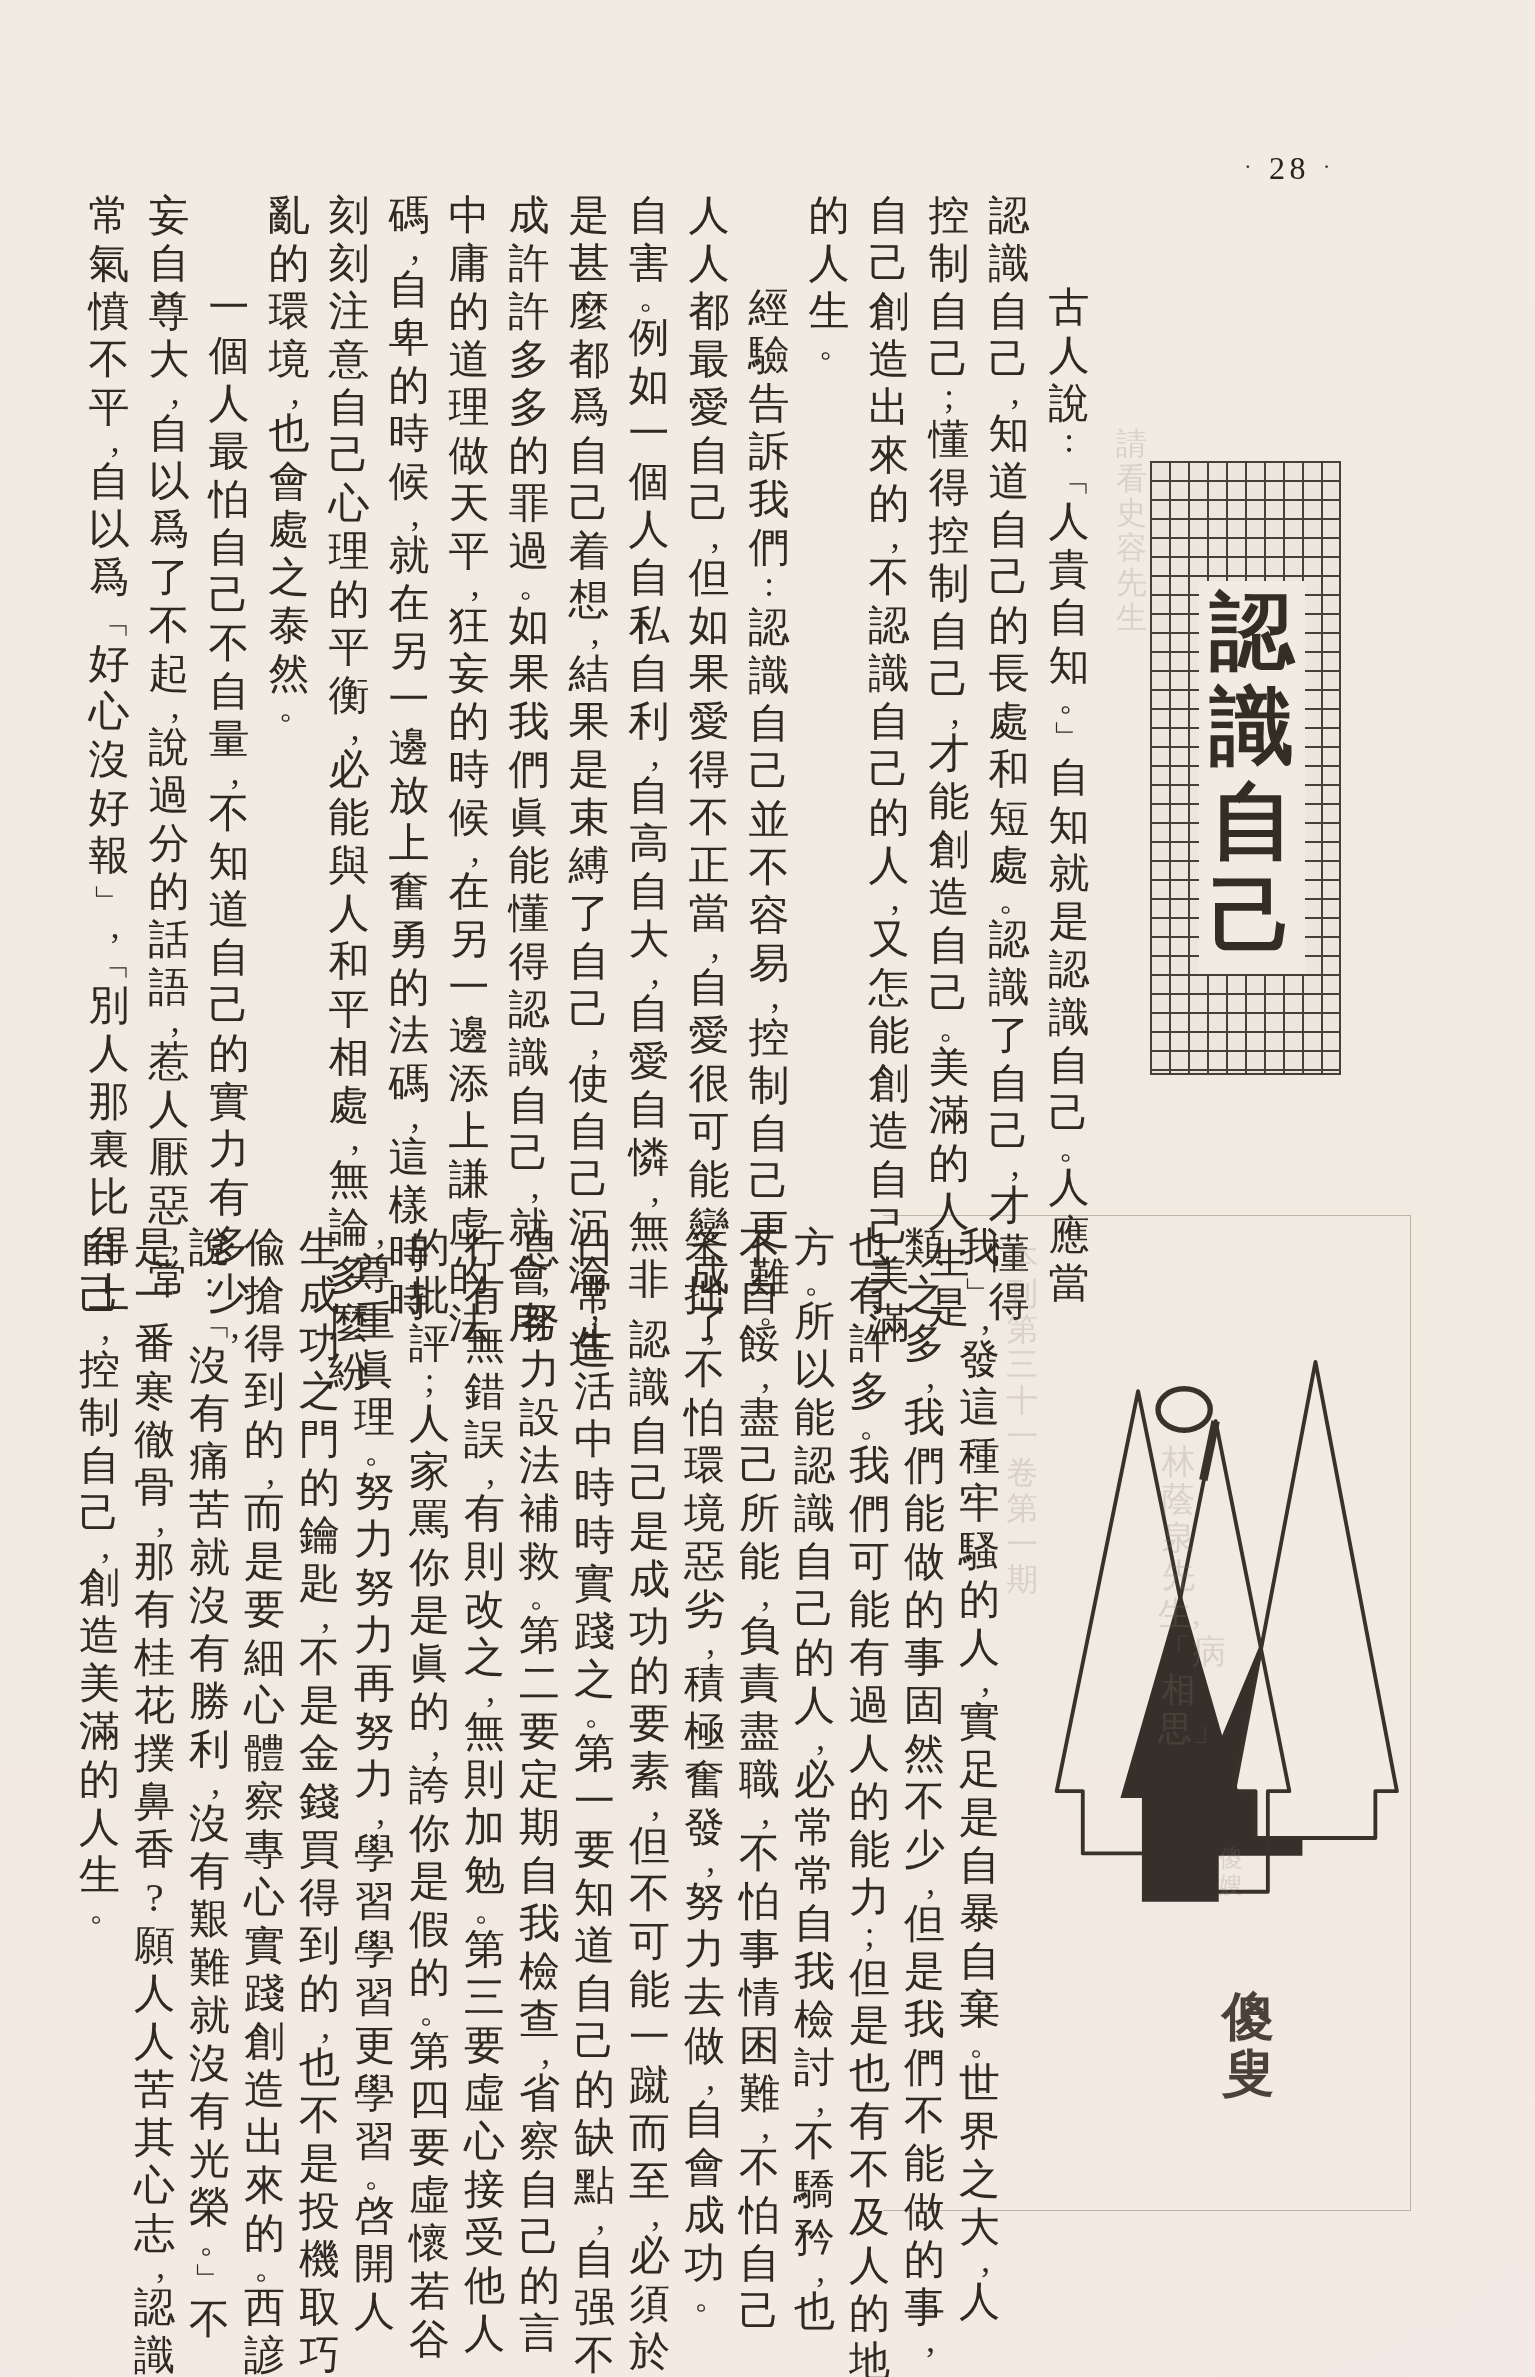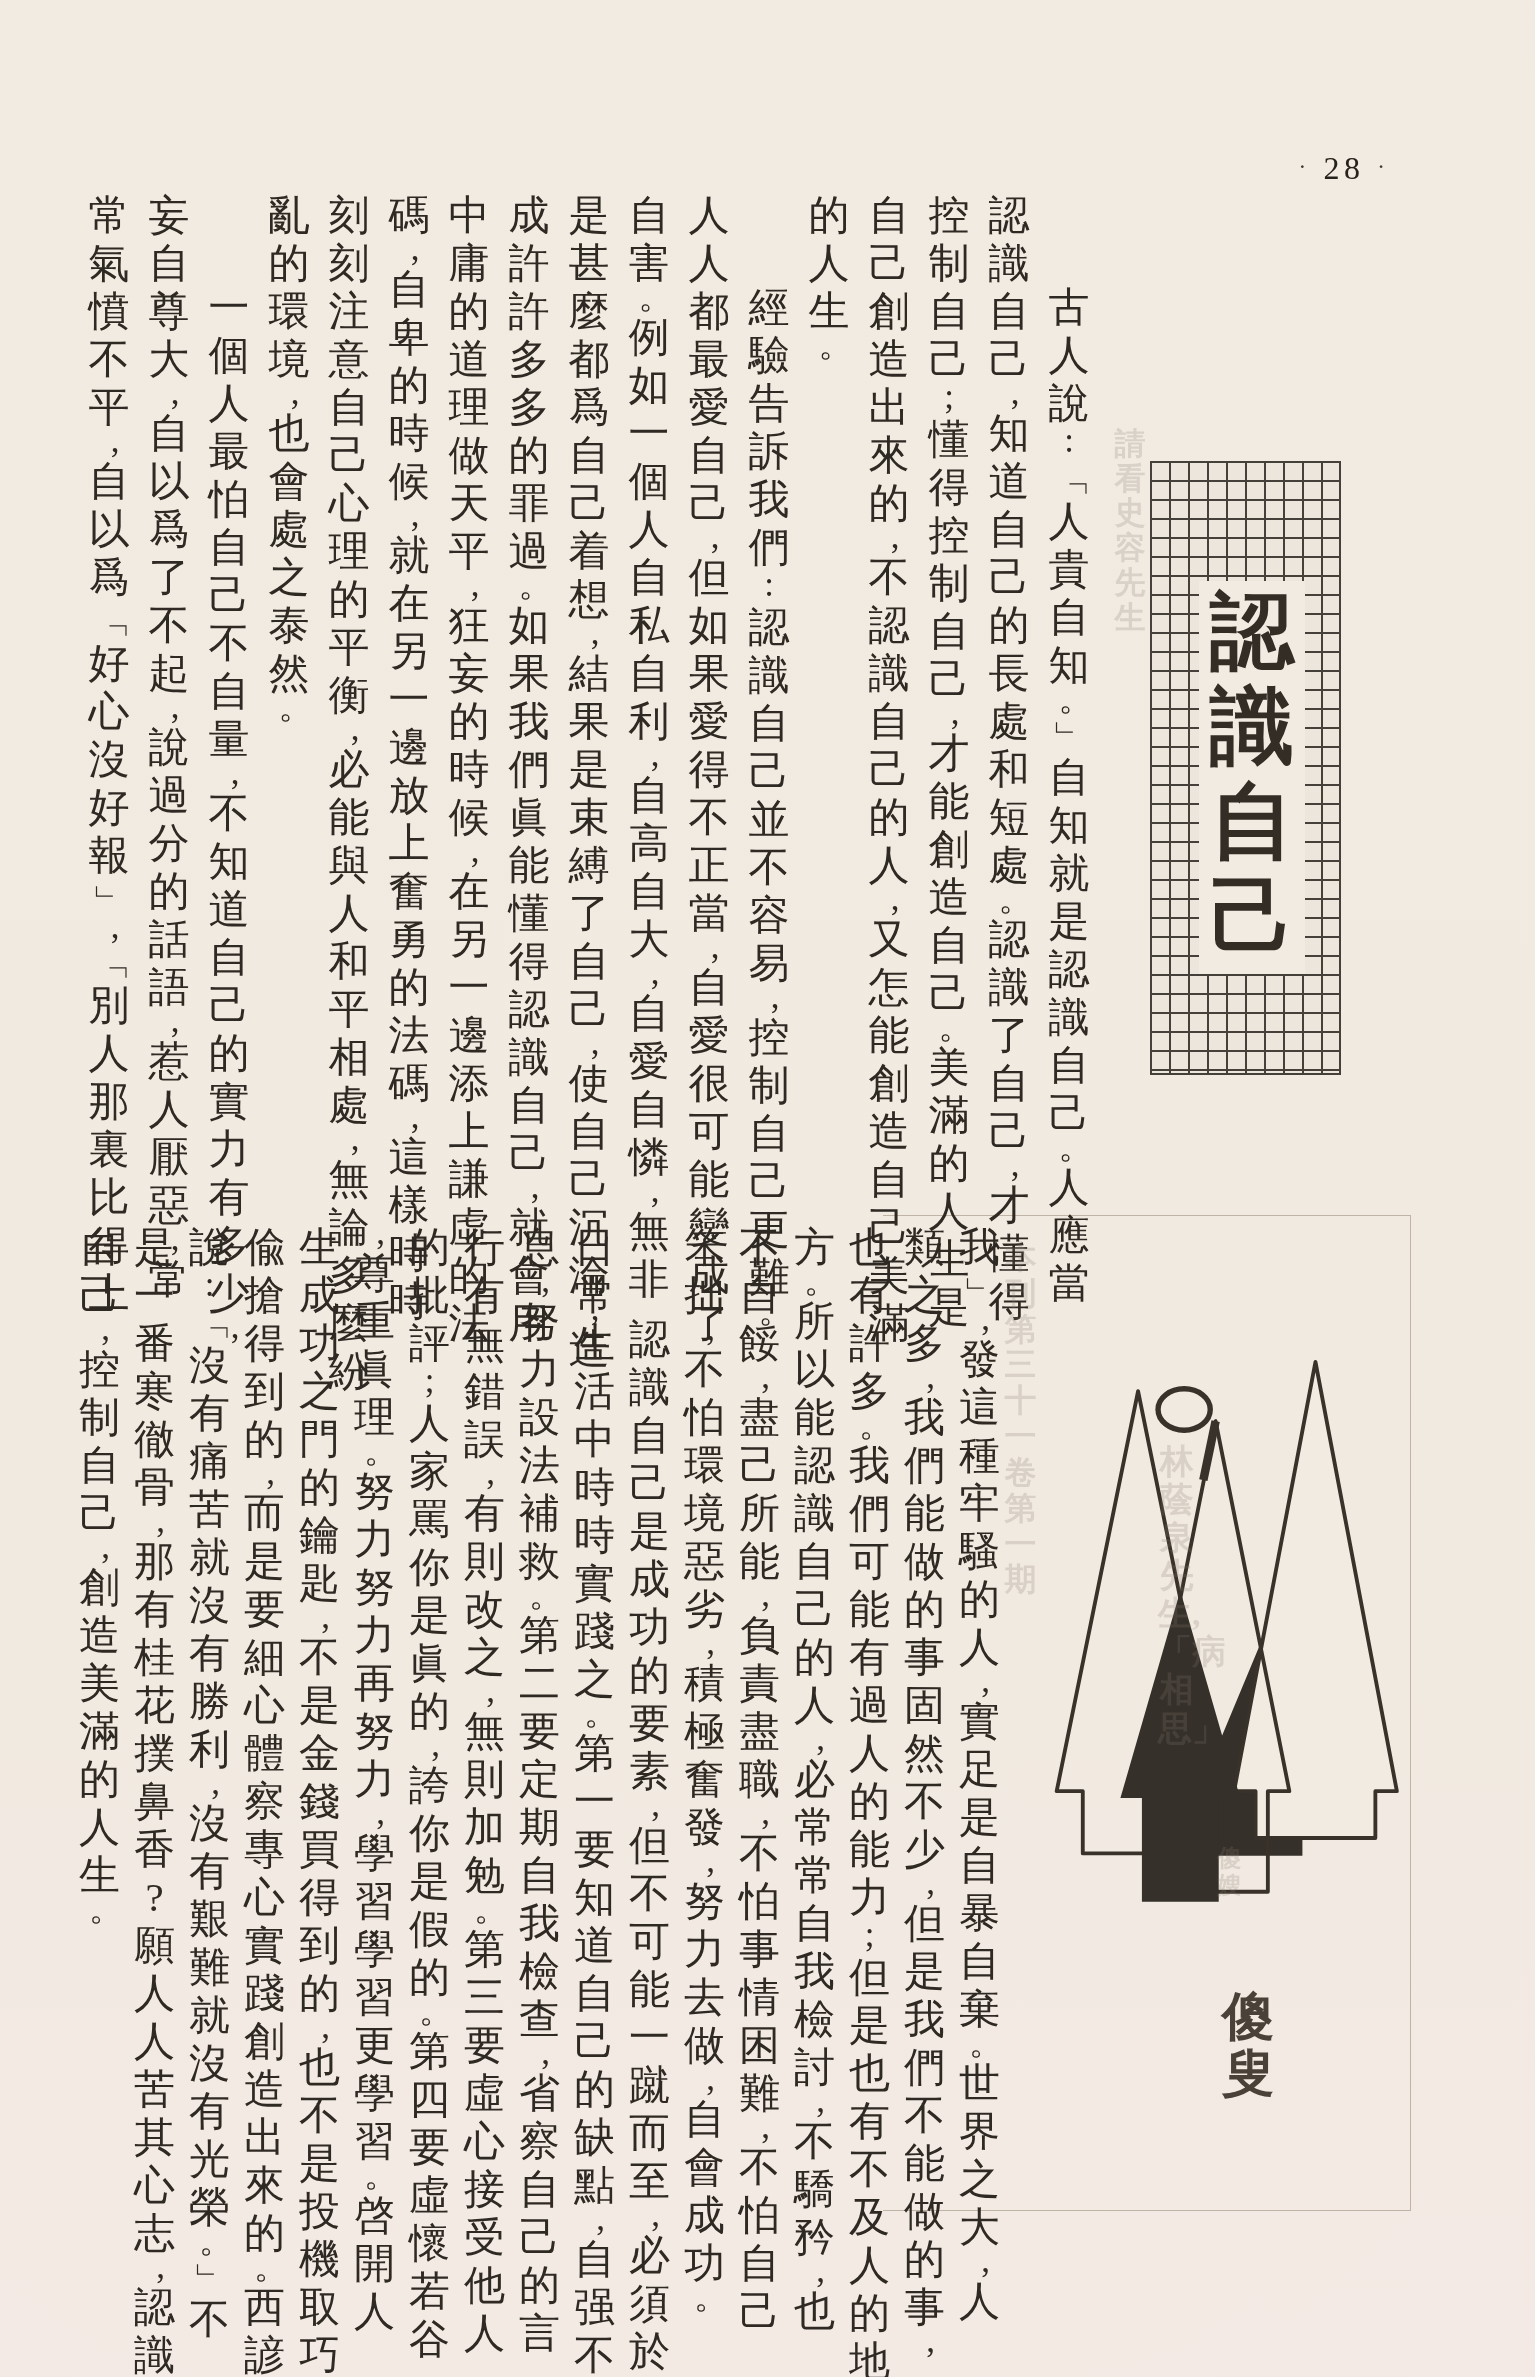--- a/index.html
+++ b/index.html
@@ -11,21 +11,21 @@
   }
   .sheet{
     position:absolute;inset:0;
     background:
       radial-gradient(130% 105% at 42% 40%, rgba(242,236,227,0) 55%, rgba(246,233,230,.9) 100%),
       linear-gradient(180deg,#f1ebe2 0%,#f1eae1 70%,#f3eae4 100%);
   }
   
   .pagenum{
     position:absolute;left:1244px;top:150px;width:200px;height:46px;
-    text-align:center;font-size:32px;color:#27221c;letter-spacing:4.6px;
+    font-size:32px;color:#27221c;letter-spacing:4.6px;
   }
   .pagenum .dot{font-size:23px;vertical-align:4.6px;color:#3a342c;}
   
   .titlebox{
     position:absolute;left:1150px;top:461px;width:191px;height:614px;
     background:
       repeating-linear-gradient(to right,  #45403a 0 2.3px, transparent 2.3px 19px),
       repeating-linear-gradient(to bottom, #45403a 0 2.3px, transparent 2.3px 19px),
       #ece6dc;
     border-right:2.3px solid #45403a;border-bottom:2.3px solid #45403a;
@@ -67,22 +67,22 @@
   }
   .frame svg{position:absolute;right:0;top:0;}
   .author{
     position:absolute;left:336px;top:772px;width:58px;
     font-size:52px;line-height:58px;color:#4a4238;font-weight:bold;
     word-break:break-all;text-align:center;
   }
   
   .bleed{
     position:absolute;width:1.1em;color:#867c6e;opacity:.22;
-    line-height:1.12;word-break:break-all;text-align:center;
-    font-weight:bold;pointer-events:none;
+    line-height:1.12;word-break:break-all;text-align:right;
+    font-weight:normal;pointer-events:none;
   }
 </style>
 </head>
 <body>
 
 <div class="sheet">
 
   <div class="pagenum"><span class="dot">·</span> <span>28</span> <span class="dot">·</span></div>
 
   <div class="titlebox">

